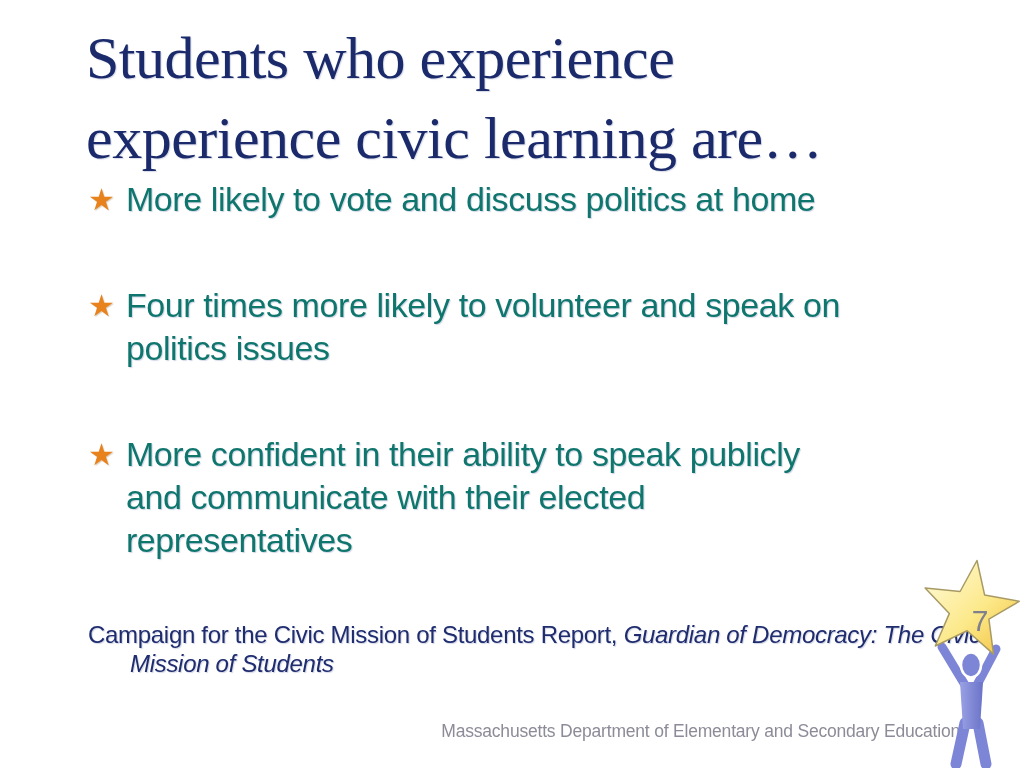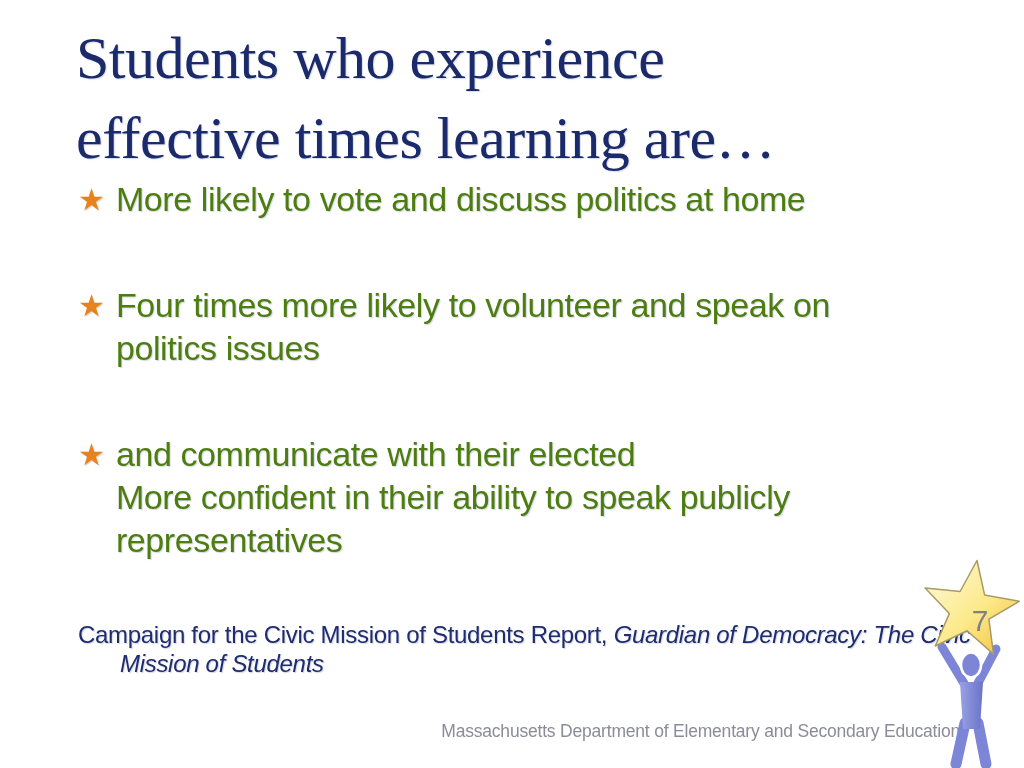--- a/index.html
+++ b/index.html
@@ -3,21 +3,21 @@
 <meta charset="utf-8">
 <style>
   html, body { margin: 0; padding: 0; }
   body {
     width: 1024px; height: 768px;
     background: #ffffff;
     overflow: hidden;
     position: relative;
     font-family: "Liberation Sans", sans-serif;
   }
-  .slide { position: absolute; inset: 0; background: #ffffff; }
+  .slide { position: absolute; inset: 0; background: #ffffff; margin-left: 10px; }
 
   
   .title {
     position: absolute;
     left: 76px; top: 18px;
     margin: 0;
     font-family: "Liberation Serif", "DejaVu Serif", serif;
     font-weight: normal;
     font-size: 60px;
     line-height: 80px;
@@ -45,21 +45,21 @@
     color: #e8821c;
     font-size: 30px;
     line-height: 43px;
     flex: 0 0 auto;
     text-shadow: 1px 1px 1px rgba(150,120,80,0.35);
   }
   .bullet-text {
     font-size: 34px;
     line-height: 43px;
     letter-spacing: -0.4px;
-    color: #4d7c0f;
+    color: #0f766e;
     text-shadow: 1px 1px 1px rgba(140,150,190,0.4);
   }
   .bullet-text .line { display: block; }
 
   
   .citation {
     position: absolute;
     left: 78px; top: 620px;
     margin: 0;
     font-size: 24px;
@@ -89,42 +89,42 @@
     width: 104px; height: 215px;
   }
 </style>
 </head>
 <body>
 
 <div class="slide">
 
   <h1 class="title">
     <span class="title-line">Students who experience</span>
-    <span class="title-line">effective times learning are…</span>
+    <span class="title-line">experience civic learning are…</span>
   </h1>
 
   <ul class="bullets">
     <li class="bullet">
       <span class="star">★</span>
       <span class="bullet-text">
         <span class="line">More likely to vote and discuss politics at home</span>
       </span>
     </li>
     <li class="bullet">
       <span class="star">★</span>
       <span class="bullet-text">
         <span class="line">Four times more likely to volunteer and speak on</span>
         <span class="line">politics issues</span>
       </span>
     </li>
     <li class="bullet">
       <span class="star">★</span>
       <span class="bullet-text">
+        <span class="line">More confident in their ability to speak publicly</span>
         <span class="line">and communicate with their elected</span>
-        <span class="line">More confident in their ability to speak publicly</span>
         <span class="line">representatives</span>
       </span>
     </li>
   </ul>
 
   <p class="citation">
     <span>Campaign for the Civic Mission of Students Report, </span><em>Guardian of Democracy: The Civic</em><br>
     <span class="cit-line2"><em>Mission of Students</em></span>
   </p>
 

